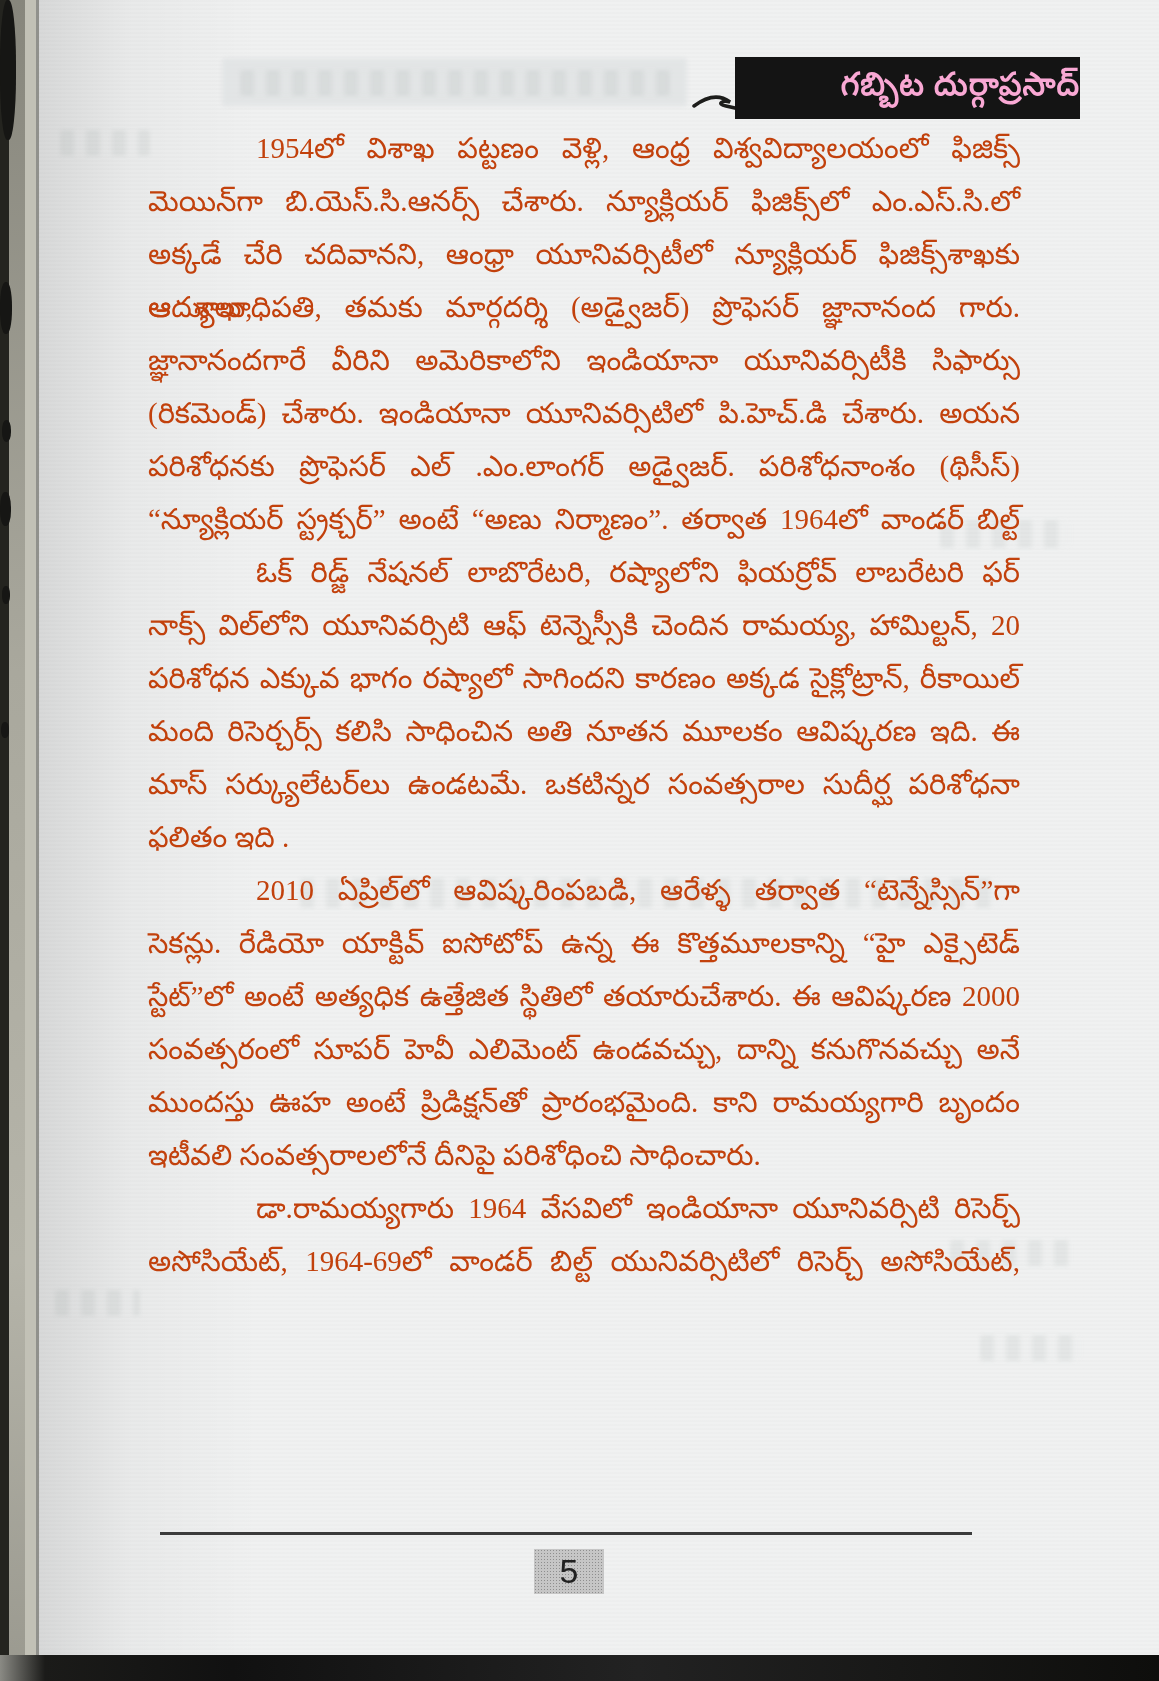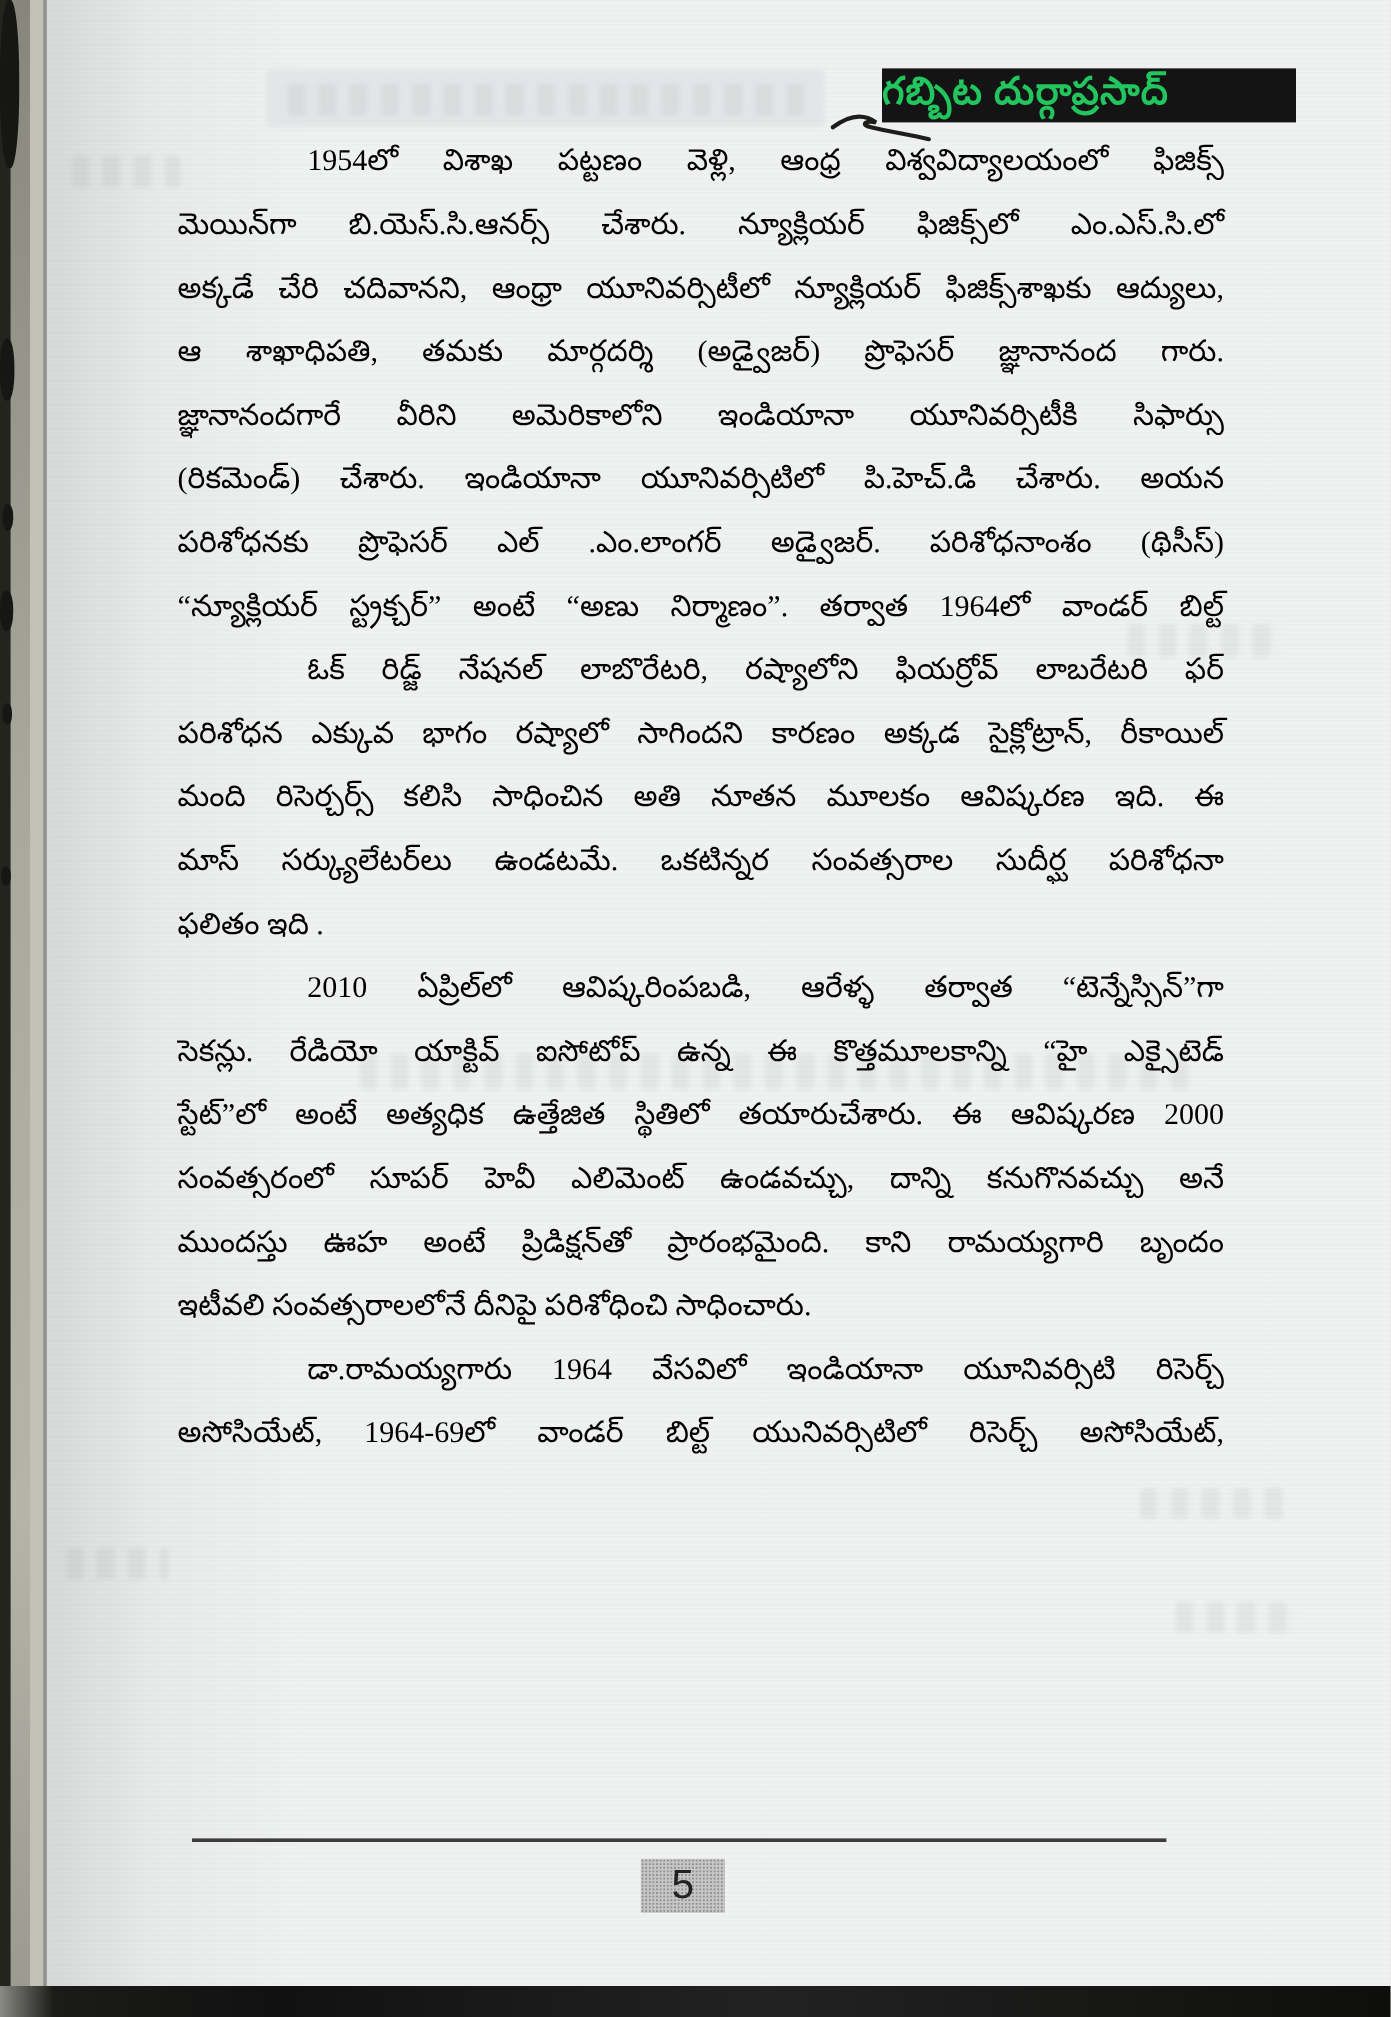--- a/index.html
+++ b/index.html
@@ -23,36 +23,36 @@
   .edge-mid{position:absolute;left:9px;top:0;width:16px;height:100%;
     background:linear-gradient(to bottom,#87867c,#a9a89d 40%,#b5b4a9 75%,#9a998f);}
   .edge-light{position:absolute;left:25px;top:0;width:11px;height:100%;background:#c2c1b6;}
   .edge-line{position:absolute;left:36px;top:0;width:3px;height:100%;background:#74746c;opacity:.7;}
   .blob{position:absolute;background:#161614;border-radius:45%;}
   
   .bottom-bar{position:absolute;left:0;bottom:0;width:100%;height:26px;
     background:linear-gradient(to right,#8a8a84 0,#1b1b19 45px,#111 20%,#222 55%,#0e0e0c 100%);}
   
   .header-box{
-    position:absolute;left:735px;top:57px;width:345px;height:45px;
-    background:#141414;color:#22c55e;
-    display:flex;align-items:center;justify-content:flex-start;
+    position:absolute;left:735px;top:57px;width:345px;height:62px;
+    background:#141414;color:#f9a8d4;
+    display:flex;align-items:center;justify-content:flex-end;
     font-size:32px;font-weight:bold;letter-spacing:1px;
   }
   
   .ghost{position:absolute;background:#dfe2e3;filter:blur(2px);opacity:.75;border-radius:3px;}
   .ghost.txt{
     background:repeating-linear-gradient(to right, rgba(150,160,158,.35) 0 14px, rgba(223,226,227,.2) 14px 26px);
     opacity:.4;
   }
   .squiggle{position:absolute;left:692px;top:92px;}
   
   .body-text{
-    position:absolute;left:148px;top:108px;width:872px;
-    font-size:25px;line-height:53px;color:#000000;
+    position:absolute;left:148px;top:122px;width:872px;
+    font-size:29px;line-height:53px;color:#c2410c;
   }
   .line{
     height:53px;
     text-align:justify;
     -moz-text-align-last:justify;
     text-align-last:justify;
     white-space:normal;
     overflow:visible;
   }
   .line.indent{padding-left:108px;}
@@ -107,20 +107,21 @@
     <div class="line indent">1954లో విశాఖ పట్టణం వెళ్లి, ఆంధ్ర విశ్వవిద్యాలయంలో ఫిజిక్స్</div>
     <div class="line">మెయిన్‌గా బి.యెస్.సి.ఆనర్స్ చేశారు.  న్యూక్లియర్ ఫిజిక్స్‌లో ఎం.ఎస్.సి.లో</div>
     <div class="line">అక్కడే చేరి చదివానని, ఆంధ్రా యూనివర్సిటీలో న్యూక్లియర్ ఫిజిక్స్‌శాఖకు ఆద్యులు,</div>
     <div class="line">ఆ శాఖాధిపతి, తమకు మార్గదర్శి (అడ్వైజర్) ప్రొఫెసర్ జ్ఞానానంద గారు.</div>
     <div class="line">జ్ఞానానందగారే వీరిని  అమెరికాలోని ఇండియానా యూనివర్సిటీకి  సిఫార్సు</div>
     <div class="line">(రికమెండ్) చేశారు.  ఇండియానా యూనివర్సిటిలో పి.హెచ్.డి చేశారు.  అయన</div>
     <div class="line">పరిశోధనకు ప్రొఫెసర్ ఎల్ .ఎం.లాంగర్ అడ్వైజర్. పరిశోధనాంశం (థిసీస్)</div>
     <div class="line">“న్యూక్లియర్ స్ట్రక్చర్” అంటే “అణు నిర్మాణం”.  తర్వాత 1964లో వాండర్ బిల్ట్</div>
 
     <div class="line indent">ఓక్ రిడ్జ్ నేషనల్ లాబొరేటరి, రష్యాలోని ఫియర్రోవ్ లాబరేటరి ఫర్</div>
+    <div class="line">నాక్స్ విల్‌లోని యూనివర్సిటి ఆఫ్ టెన్నెస్సీకి చెందిన రామయ్య, హామిల్టన్, 20</div>
     <div class="line">పరిశోధన ఎక్కువ భాగం రష్యాలో సాగిందని కారణం అక్కడ సైక్లోట్రాన్, రీకాయిల్</div>
     <div class="line">మంది రిసెర్చర్స్ కలిసి సాధించిన అతి నూతన మూలకం ఆవిష్కరణ ఇది.   ఈ</div>
     <div class="line">మాస్ సర్క్యులేటర్‌లు ఉండటమే.  ఒకటిన్నర సంవత్సరాల సుదీర్ఘ పరిశోధనా</div>
     <div class="line end">ఫలితం ఇది .</div>
 
     <div class="line indent">2010 ఏప్రిల్‌లో ఆవిష్కరింపబడి, ఆరేళ్ళ తర్వాత “టెన్నేస్సిన్”గా</div>
     <div class="line">సెకన్లు.  రేడియో యాక్టివ్ ఐసోటోప్ ఉన్న ఈ కొత్తమూలకాన్ని “హై ఎక్సైటెడ్</div>
     <div class="line">స్టేట్”లో అంటే అత్యధిక ఉత్తేజిత స్థితిలో తయారుచేశారు.  ఈ ఆవిష్కరణ 2000</div>
     <div class="line">సంవత్సరంలో సూపర్ హెవీ ఎలిమెంట్ ఉండవచ్చు,  దాన్ని కనుగొనవచ్చు అనే</div>
     <div class="line">ముందస్తు ఊహ అంటే ప్రిడిక్షన్‌తో ప్రారంభమైంది.  కాని రామయ్యగారి బృందం</div>

